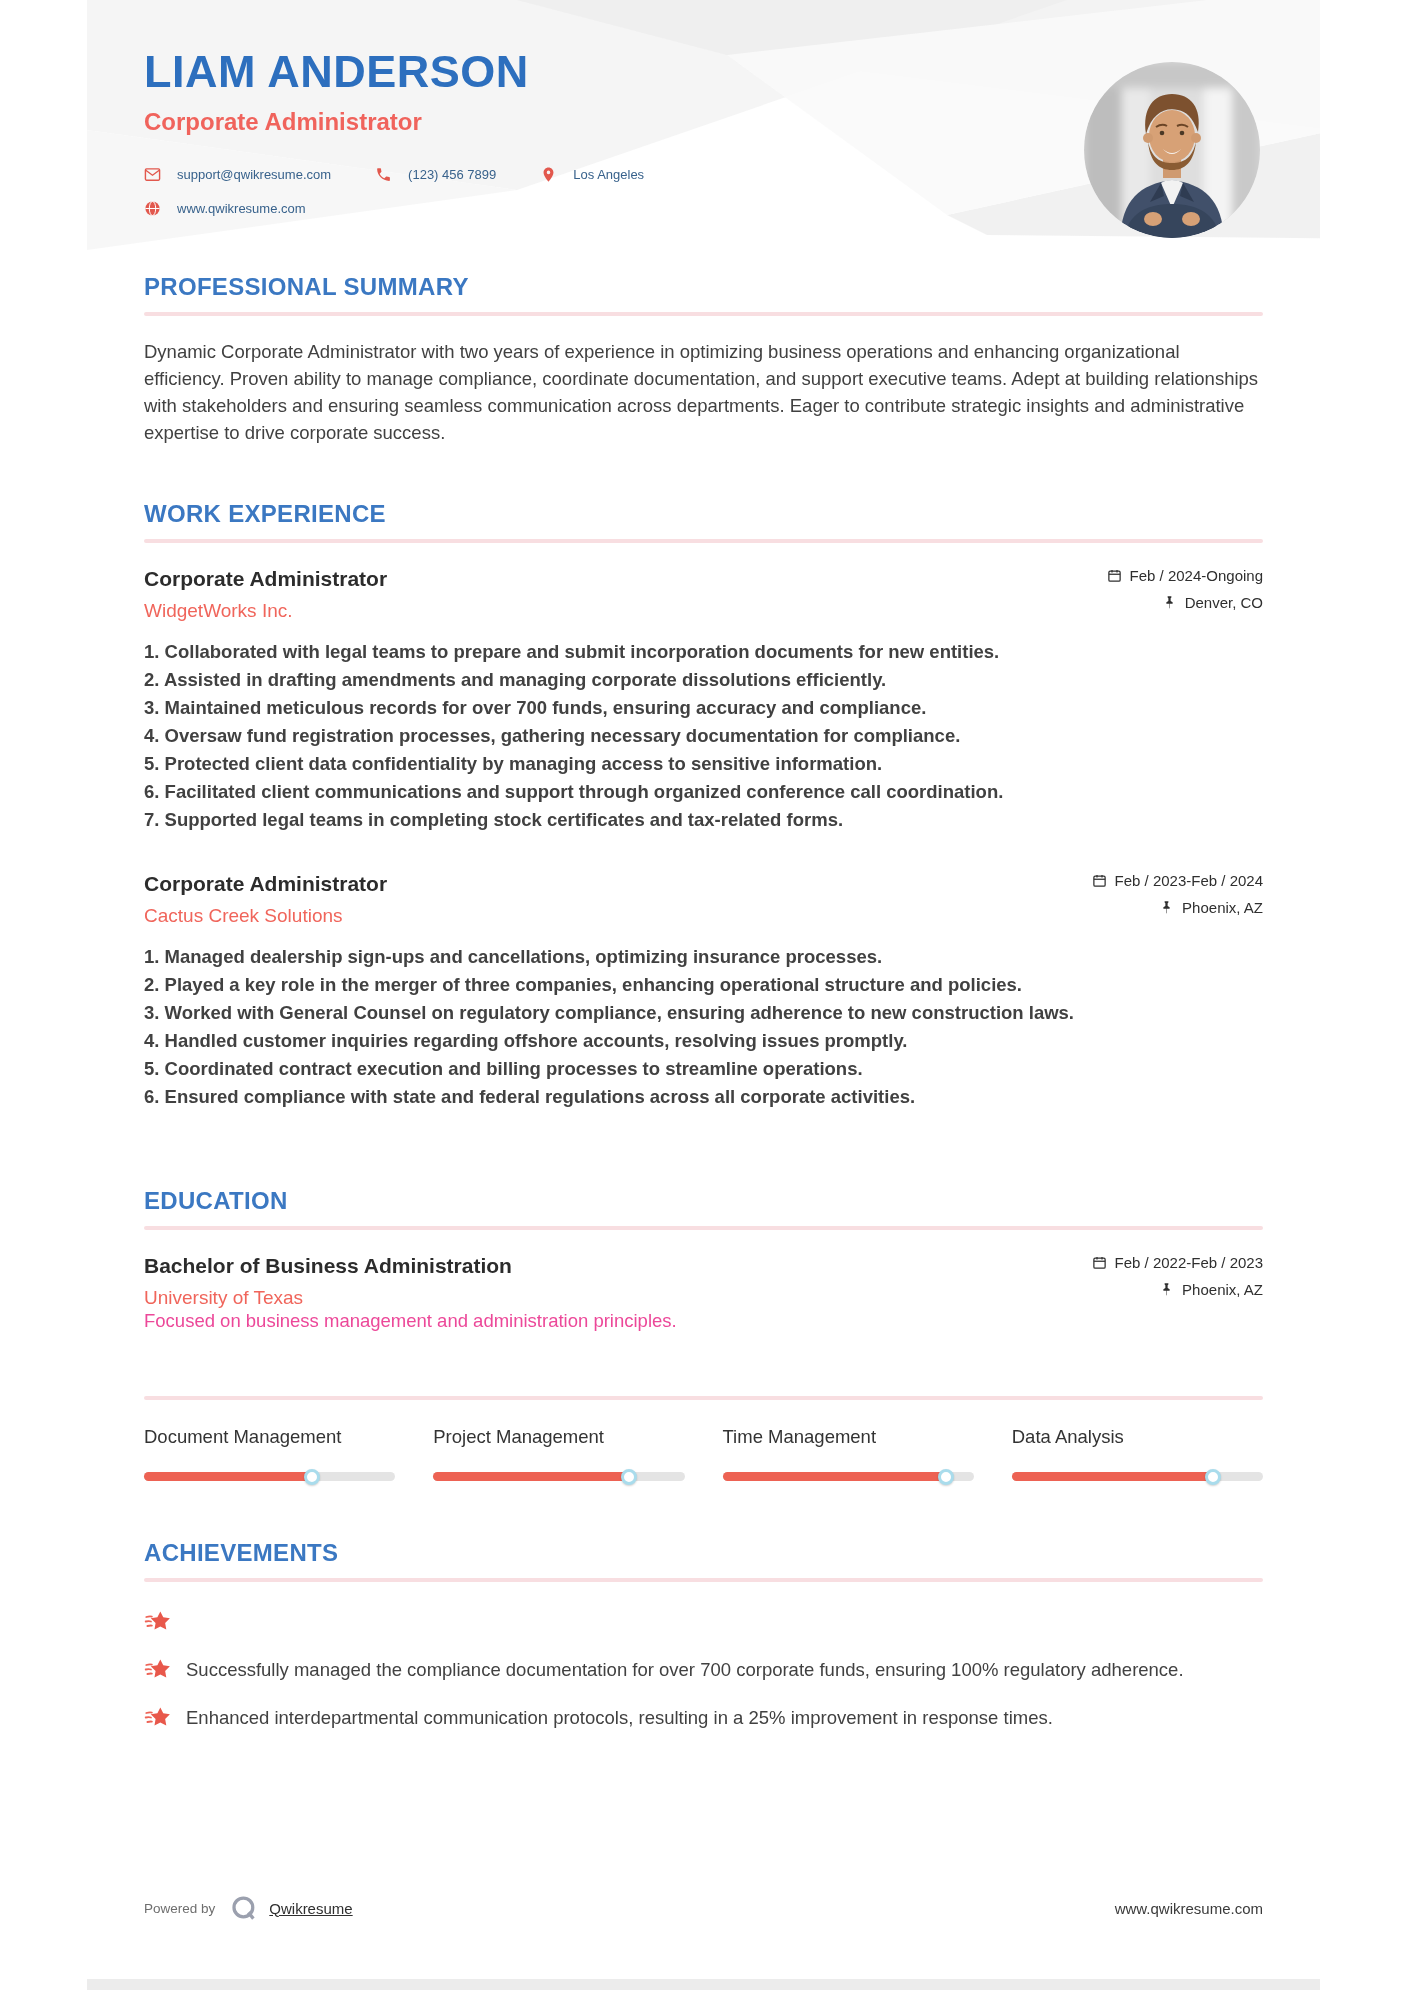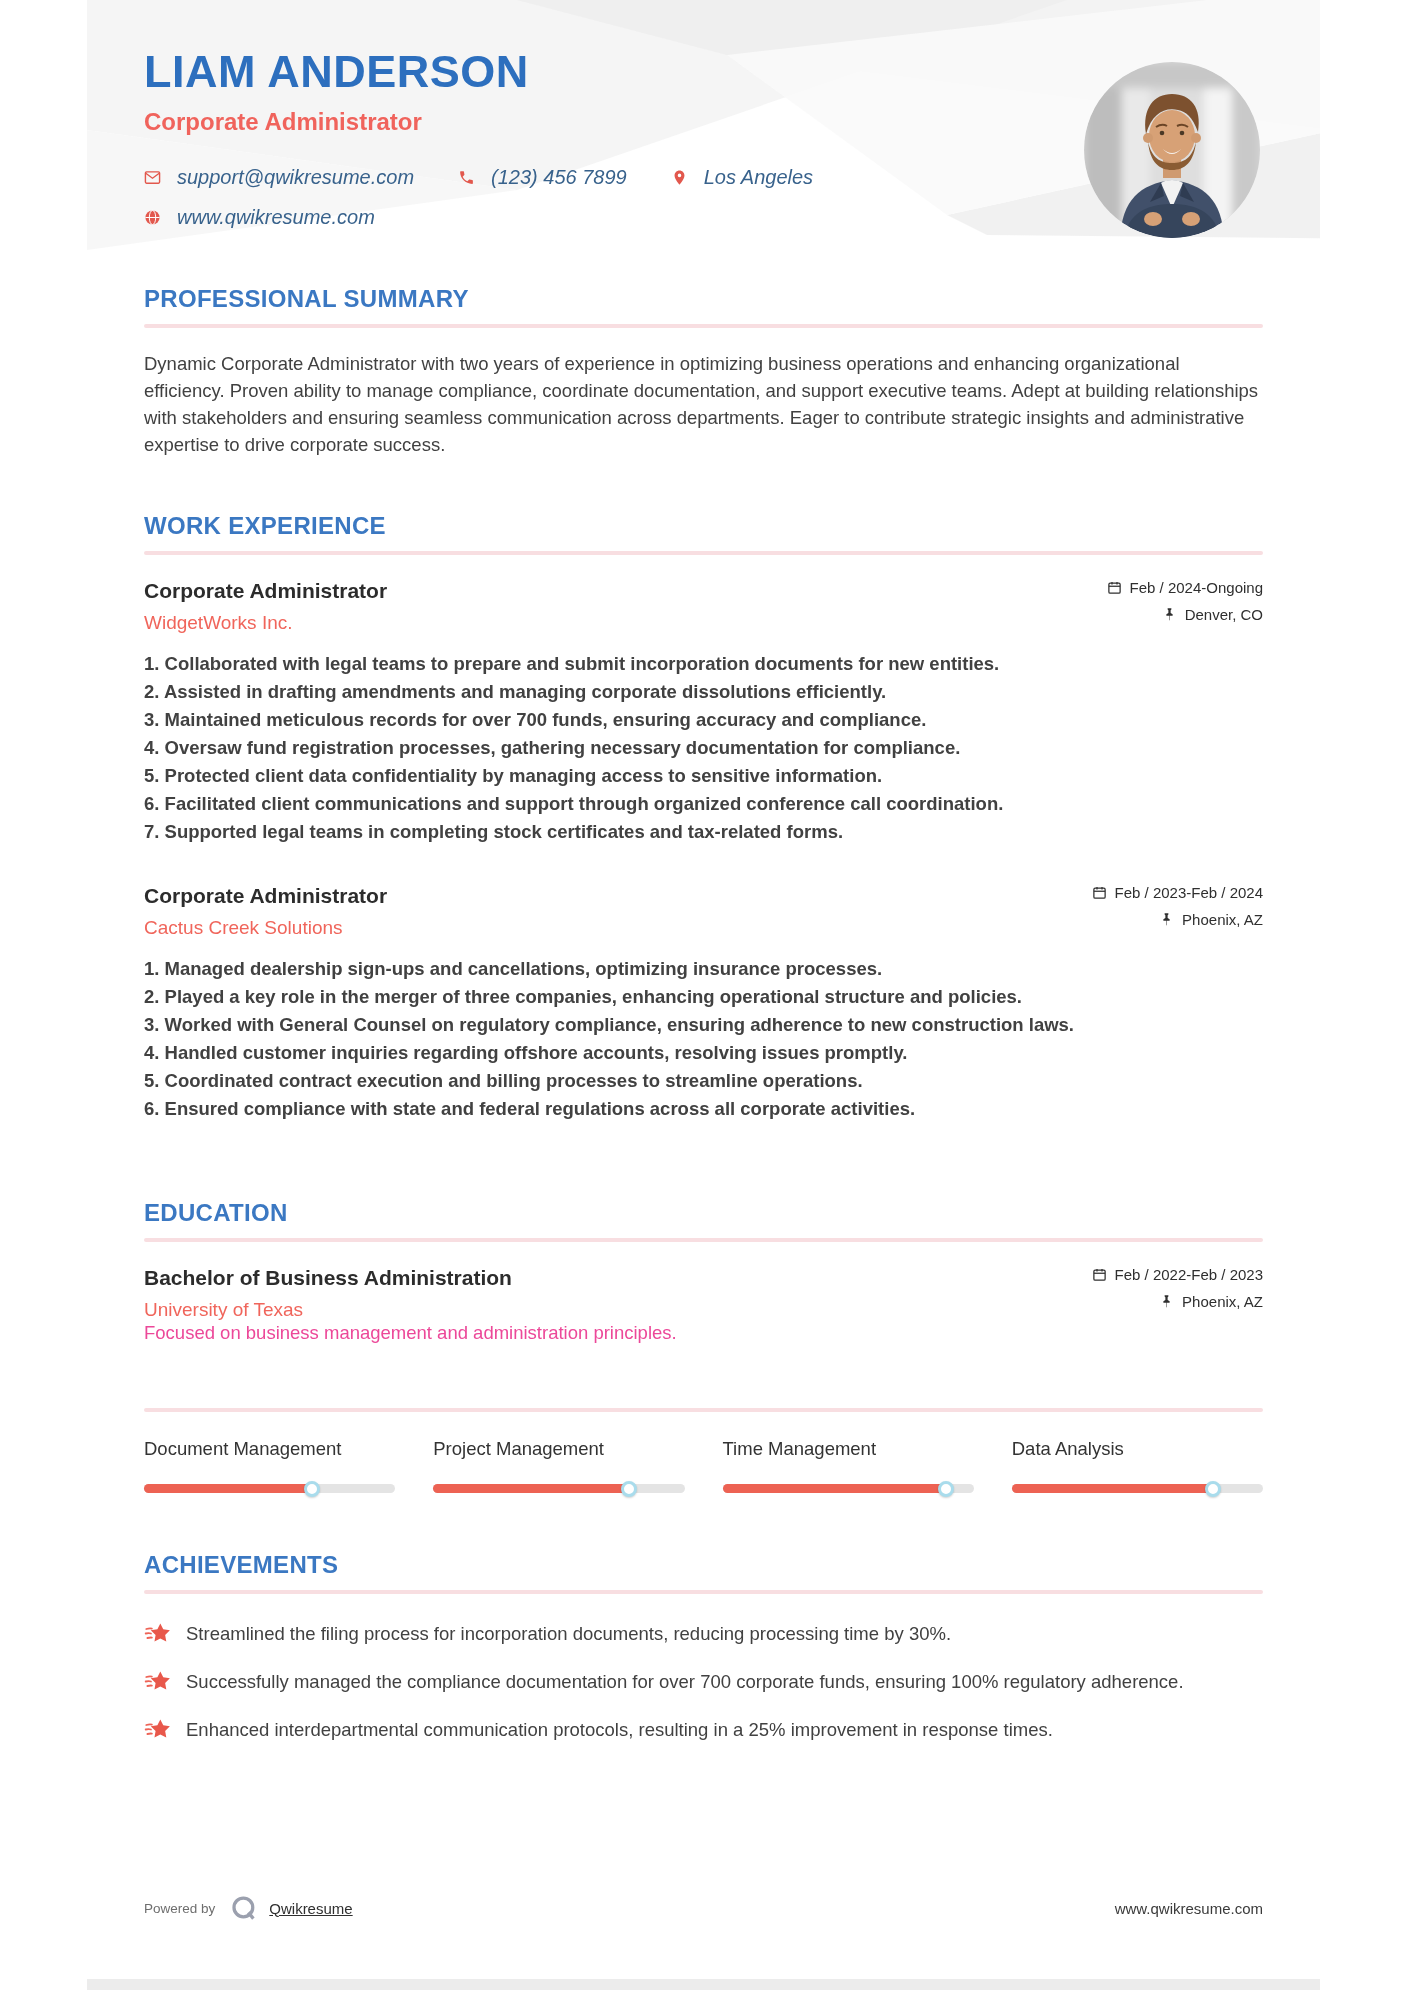--- a/index.html
+++ b/index.html
@@ -13,21 +13,21 @@
   .content { position:relative; padding:0 57px; }
 
   
   header { position:relative; padding-top:46px; }
   .person-name { font-size:45px; font-weight:bold; color:#2d6fbe; letter-spacing:.5px; }
   .person-title { margin-top:10px; font-size:24px; font-weight:bold; color:#f0635c; }
   .contact { margin-top:30px; }
   .contact-row { display:flex; align-items:center; margin-bottom:17px; }
   .contact-item { display:flex; align-items:center; margin-right:44px; }
   .contact-item .cicon { width:17px; height:17px; margin-right:16px; display:inline-flex; }
-  .contact-item .ctext { font-size:20px; color:#38628c; text-decoration:none;font-style:italic; }
+  .contact-item .ctext { font-size:13px; color:#38628c; text-decoration:none; }
   .avatar {
     position:absolute; top:62px; right:60px; width:176px; height:176px;
     border-radius:50%; overflow:hidden; background:#dcdcdc;
   }
   .avatar svg { display:block; }
 
   
   .section-heading { font-size:24px; font-weight:bold; color:#3b78c2; letter-spacing:.3px; }
   .divider { margin-top:11px; height:4px; background:#f8dee1; border-radius:2px; }
 
@@ -352,21 +352,20 @@
           <span class="aicon">
             <svg viewBox="0 0 24 24" width="27" height="27">
               <g stroke="#ee6356" stroke-width="1.6" stroke-linecap="round" fill="none">
                 <path d="M2 8 Q5 7 7 7.6"></path>
                   <path d="M1.5 12 Q4.5 11.4 6.2 12"></path>
                   <path d="M3 16 Q5.5 15.4 7 15.6"></path>
               </g>
               <path fill="#e8584b" d="M14.5 3l2.6 5.3 5.9.9-4.2 4.1 1 5.8-5.3-2.7-5.2 2.7 1-5.8-4.3-4.1 5.9-.9z"></path>
             </svg>
           </span>
-          <span class="ach-text">Streamlined the filing process for incorporation documents, reducing processing time by 30%.</span>
         </div>
         <div class="ach-item">
           <span class="aicon">
             <svg viewBox="0 0 24 24" width="27" height="27">
               <g stroke="#ee6356" stroke-width="1.6" stroke-linecap="round" fill="none">
                 <path d="M2 8 Q5 7 7 7.6"></path>
                   <path d="M1.5 12 Q4.5 11.4 6.2 12"></path>
                   <path d="M3 16 Q5.5 15.4 7 15.6"></path>
               </g>
               <path fill="#e8584b" d="M14.5 3l2.6 5.3 5.9.9-4.2 4.1 1 5.8-5.3-2.7-5.2 2.7 1-5.8-4.3-4.1 5.9-.9z"></path>

